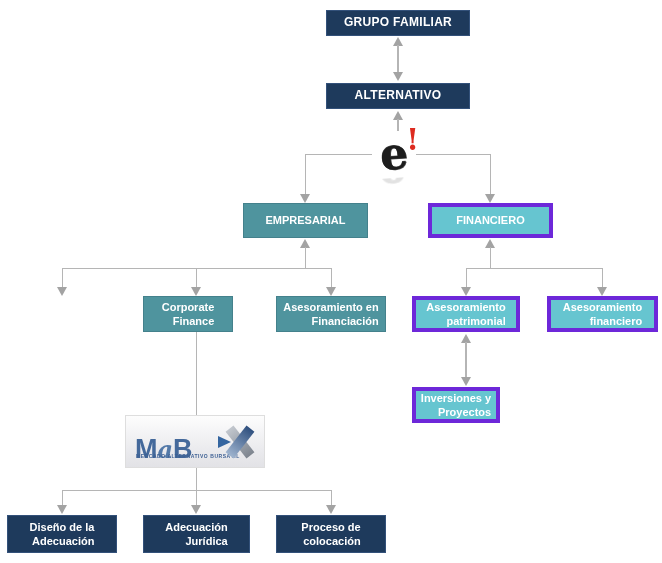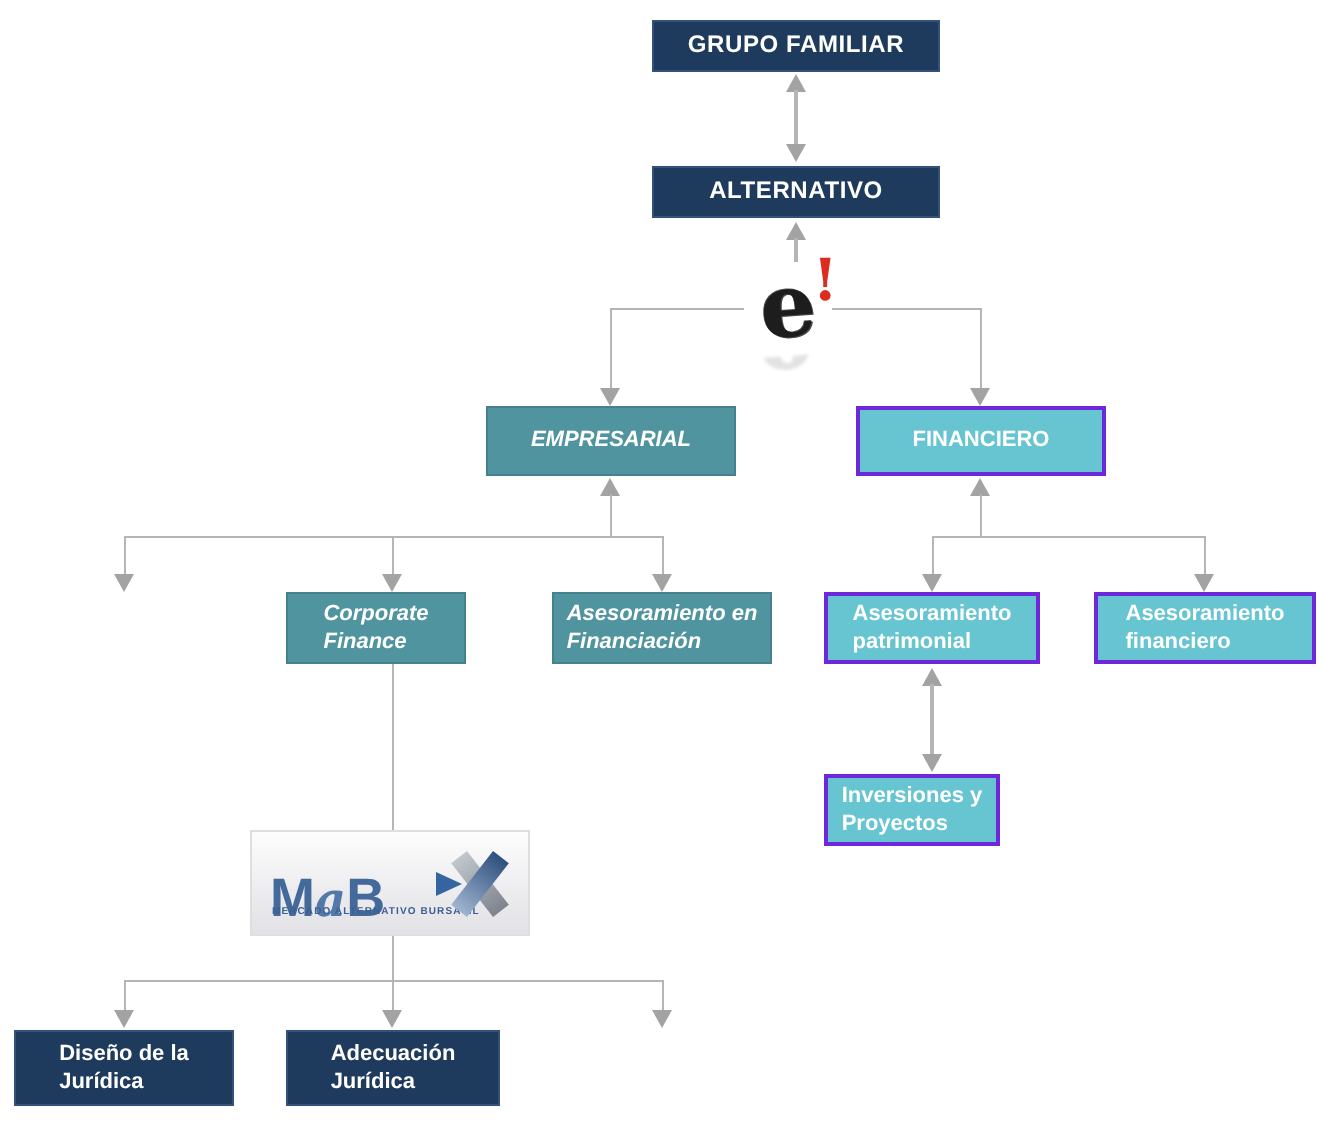--- a/index.html
+++ b/index.html
@@ -7,26 +7,26 @@
     --line:#b5b5b5; --arrowhead:#a3a3a3;
   }
   html,body{margin:0;padding:0;background:#fff;}
   .canvas{
     position:relative; width:662px; height:563px; background:#ffffff;
     font-family:"Liberation Sans",sans-serif; overflow:hidden;
   }
   
   .node{
     position:absolute; display:flex; align-items:center; justify-content:center;
-    color:#fff; font-weight:700; text-align:left; white-space:pre-line;
+    color:#fff; font-weight:700; text-align:right; white-space:pre-line;
     font-size:11px; line-height:1.3; z-index:1; box-sizing:border-box;
   }
   .navy{background:var(--navy); border:1px solid #33517a;}
-  .teal{background:var(--teal); border:1px solid #44818c;font-style:italic;}
-  .cyan{background:var(--cyan); border:2px solid #6d28d9;}
+  .teal{background:var(--teal); border:1px solid #44818c;}
+  .cyan{background:var(--cyan); border:4px solid #6d28d9;}
   .lg{font-size:12px; letter-spacing:.3px;}
   
   .ln{position:absolute; background:var(--line); z-index:0;}
   .ah{position:absolute; width:0; height:0;
       border-left:5px solid transparent; border-right:5px solid transparent; z-index:0;}
   .ah.down{border-top:9px solid var(--arrowhead);}
   .ah.up{border-bottom:9px solid var(--arrowhead);}
   
   .elogo{position:absolute; left:372px; top:131px; width:44px; height:48px;
          background:#fff; z-index:2;}
@@ -120,23 +120,25 @@
 Financiación</div>
   <div class="node cyan" style="left:412px;top:296px;width:108px;height:36px">Asesoramiento
 patrimonial</div>
   <div class="node cyan" style="left:547px;top:296px;width:111px;height:36px">Asesoramiento
 financiero</div>
 
   <div class="node cyan" style="left:412px;top:387px;width:88px;height:36px">Inversiones y
 Proyectos</div>
 
   <div class="node navy" style="left:7px;top:515px;width:110px;height:38px">Diseño de la
-Jurídica</div>
+Adecuación</div>
   <div class="node navy" style="left:143px;top:515px;width:107px;height:38px">Adecuación
 Jurídica</div>
+  <div class="node navy" style="left:276px;top:515px;width:110px;height:38px">Proceso de
+colocación</div>
 
   <div class="elogo">
     <span class="e">e</span>
     <span class="bang">!</span>
     <span class="e reflect">e</span>
   </div>
 
   <div class="mab">
     <div class="mab-text"><span>M</span><span class="mab-a">a</span><span>B</span></div>
     <div class="mab-sub">MERCADO ALTERNATIVO BURSÁTIL</div>

